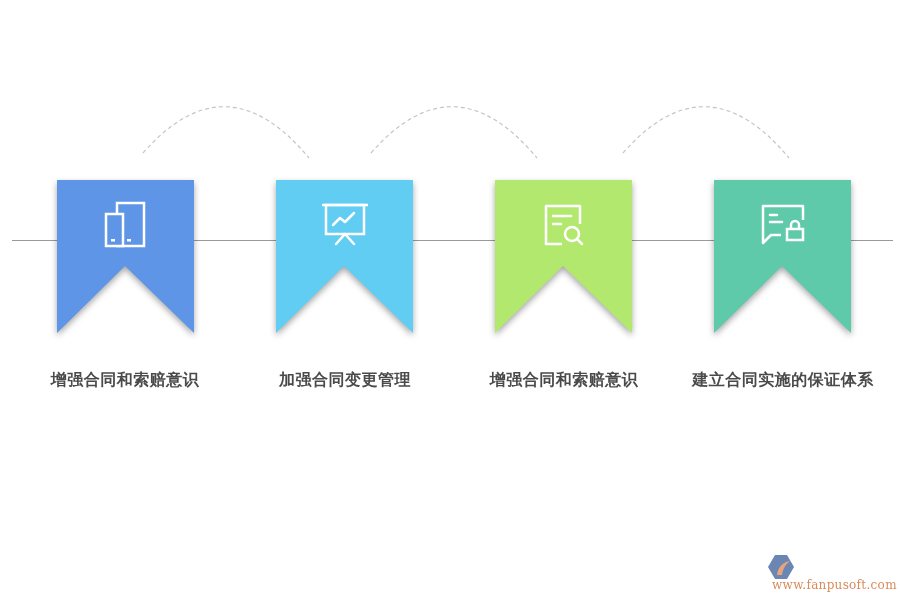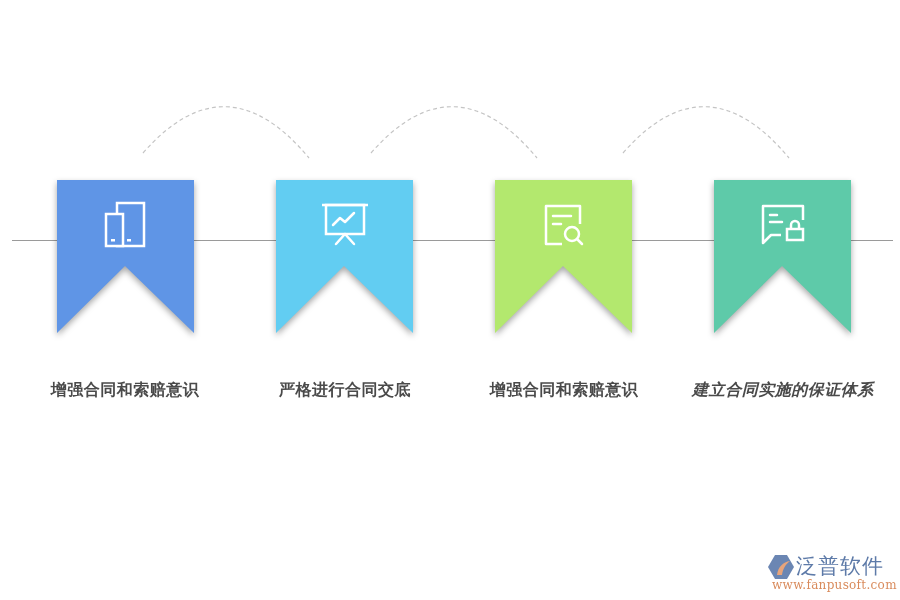--- a/index.html
+++ b/index.html
@@ -4,21 +4,21 @@
 <style>
   html, body { margin:0; padding:0; background:#ffffff; }
   body { width:900px; height:600px; position:relative; overflow:hidden;
          font-family:"DejaVu Serif","Liberation Serif",serif; }
   .timeline { position:absolute; left:12px; top:240px; width:881px; height:1px; background:#9a9a9a; }
   .arcs { position:absolute; left:0; top:0; width:900px; height:600px; }
   .banner { position:absolute; top:180px; width:137px; height:153px;
             filter: drop-shadow(0 3px 3px rgba(0,0,0,0.35)); }
   .banner svg.shape { position:absolute; left:0; top:0; }
   .banner .icon { position:absolute; left:43px; top:20px; width:52px; height:52px; }
-  .label { position:absolute; top:380px; width:220px; text-align:center;
+  .label { position:absolute; top:370px; width:220px; text-align:center;
            font-size:16px; font-weight:bold; color:#4a4a4a; letter-spacing:0.5px; }
   .logo { position:absolute; left:768px; top:553px; width:128px; height:42px; }
   .logo .mark { position:absolute; left:0; top:2px; }
   .logo .name { position:absolute; left:28px; top:-1px; font-family:"DejaVu Sans","Liberation Sans",sans-serif;
                 font-size:21px; color:#5d7aa8; letter-spacing:1px; }
   .logo .url { position:absolute; left:4px; top:25px; font-family:"DejaVu Serif","Liberation Serif",serif;
                font-size:12px; color:#d98b5c; letter-spacing:0.3px; }
 </style>
 </head>
 <body>
@@ -49,21 +49,21 @@
       <polygon points="0,0 137,0 137,153 68,86 0,153" fill="#62cdf2"></polygon>
     </svg>
   <svg class="icon" viewBox="0 0 52 52">
     <line x1="3" y1="5" x2="49" y2="5" stroke="#fff" stroke-width="2.5"></line>
     <rect x="7" y="5" width="38" height="29" fill="none" stroke="#fff" stroke-width="2.5"></rect>
     <polyline points="14,25 21,18 26,22 35,13" fill="none" stroke="#fff" stroke-width="2.5" stroke-linecap="round" stroke-linejoin="round"></polyline>
     <line x1="26" y1="34" x2="17" y2="44" stroke="#fff" stroke-width="2.5" stroke-linecap="round"></line>
     <line x1="26" y1="34" x2="35" y2="44" stroke="#fff" stroke-width="2.5" stroke-linecap="round"></line>
   </svg>
 </div>
-<div class="label" style="left:235px;">严格进行合同交底</div>
+<div class="label" style="left:235px;">加强合同变更管理</div>
 
 <div class="banner" style="left:495px;">
   <svg class="shape" width="137" height="153">
       <polygon points="0,0 137,0 137,153 68,86 0,153" fill="#b3e86e"></polygon>
     </svg>
   <svg class="icon" viewBox="0 0 52 52">
     <path d="M24 44 H8 V6 H42 V24" fill="none" stroke="#fff" stroke-width="2.5" stroke-linejoin="round"></path>
     <line x1="15" y1="16" x2="33" y2="16" stroke="#fff" stroke-width="2.5" stroke-linecap="round"></line>
     <line x1="15" y1="24" x2="23" y2="24" stroke="#fff" stroke-width="2.5" stroke-linecap="round"></line>
     <circle cx="34" cy="34" r="7" fill="none" stroke="#fff" stroke-width="2.5"></circle>
@@ -77,22 +77,21 @@
       <polygon points="0,0 137,0 137,153 68,86 0,153" fill="#5ecaa9"></polygon>
     </svg>
   <svg class="icon" viewBox="0 0 52 52">
     <path d="M24 35 H14 L6 43 V6 H46 V20" fill="none" stroke="#fff" stroke-width="2.5" stroke-linejoin="round"></path>
     <line x1="13" y1="15" x2="20" y2="15" stroke="#fff" stroke-width="2.5" stroke-linecap="round"></line>
     <line x1="13" y1="22" x2="25" y2="22" stroke="#fff" stroke-width="2.5" stroke-linecap="round"></line>
     <rect x="30" y="29" width="16" height="11" fill="none" stroke="#fff" stroke-width="2.5"></rect>
     <path d="M34 29 V25 a4 4 0 0 1 8 0 V29" fill="none" stroke="#fff" stroke-width="2.5"></path>
   </svg>
 </div>
-<div class="label" style="left:673px;font-style:italic;">建立合同实施的保证体系</div>
+<div class="label" style="left:673px;">建立合同实施的保证体系</div>
 
 <div class="logo">
   <svg class="mark" width="26" height="24" viewBox="0 0 26 24">
     <polygon points="7,0 19,0 26,12 19,24 7,24 0,12" fill="#6b86b3"></polygon>
     <path d="M9 20 C10 12 15 7 22 6 C17 10 15 14 14 20 Z" fill="#e8a47a"></path>
   </svg>
-  <span class="name">泛普软件</span>
   <span class="url">www.fanpusoft.com</span>
 </div>
 
 </body></html>

